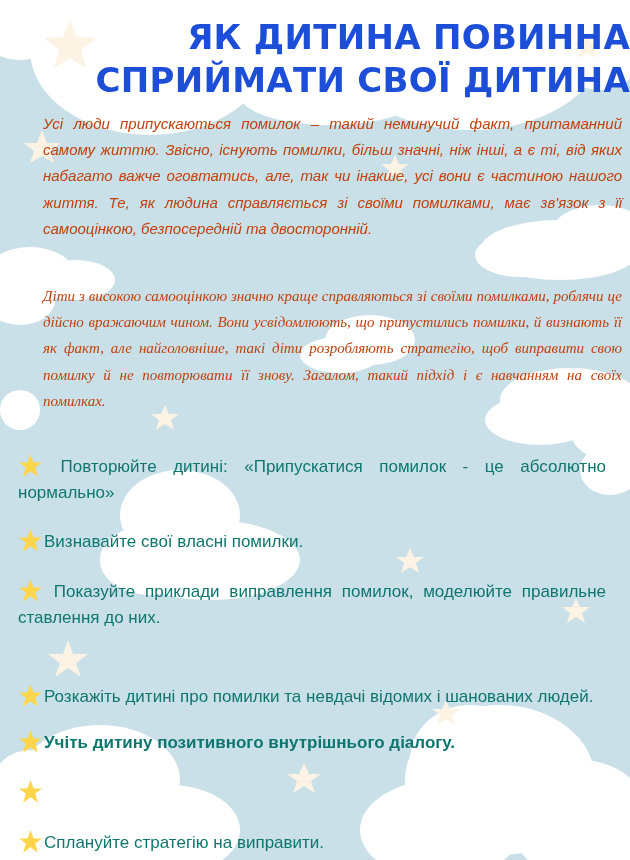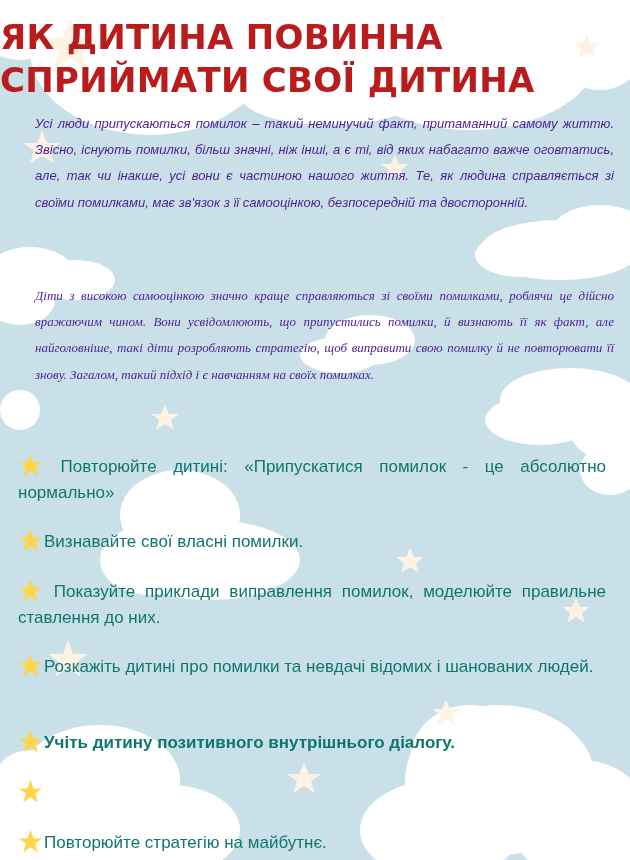--- a/index.html
+++ b/index.html
@@ -5,28 +5,28 @@
     html, body { margin: 0; padding: 0; }
     body {
       width: 630px; height: 860px; overflow: hidden; position: relative;
       background: #c9e0e8;
       font-family: "Liberation Sans", sans-serif;
     }
     .bg { position: absolute; inset: 0; z-index: 0; }
     .content { position: relative; z-index: 1; }
     .title {
       position: absolute; left: 0; top: 16px; width: 630px;
-      text-align: left; color: #b91c1c;
+      text-align: right; color: #1d4ed8;
       font-family: "DejaVu Sans", sans-serif; font-weight: bold;
       font-size: 34px; line-height: 43px; letter-spacing: 0.3px;
     }
     .para {
-      position: absolute; left: 35px; width: 579px;
-      font-style: italic; font-size: 13px; line-height: 26.2px;
-      color: #4c1d95; text-align: justify; text-align-last: left;
+      position: absolute; left: 43px; width: 579px;
+      font-style: italic; font-size: 15px; line-height: 26.2px;
+      color: #c2410c; text-align: justify; text-align-last: left;
     }
     .p1 { top: 111px; }
     .p2 { top: 283px; font-family: Liberation Serif, serif; }
     .item {
       position: absolute; left: 18px; width: 588px;
       font-size: 17px; line-height: 26px; color: #0f766e;
       text-align: justify;
     }
     .item .star {
       display: inline-block; width: 25px; height: 25px;
@@ -127,33 +127,33 @@
   <div class="item last-left" style="top:528px;">
     <svg class="star" viewBox="0 0 24 24">
         <polygon fill="#ffd54a" points="12,1 15,9 23,9 16.5,14 19,22.5 12,17.5 5,22.5 7.5,14 1,9 9,9"></polygon>
       </svg><span>Визнавайте свої власні помилки.</span>
   </div>
   <div class="item last-left" style="top:578px;">
     <svg class="star" viewBox="0 0 24 24">
         <polygon fill="#ffd54a" points="12,1 15,9 23,9 16.5,14 19,22.5 12,17.5 5,22.5 7.5,14 1,9 9,9"></polygon>
       </svg><span> Показуйте приклади виправлення помилок, моделюйте правильне ставлення до них.</span>
   </div>
-  <div class="item last-left" style="top:653px;">
+  <div class="item last-left" style="top:683px;">
     <svg class="star" viewBox="0 0 24 24">
         <polygon fill="#ffd54a" points="12,1 15,9 23,9 16.5,14 19,22.5 12,17.5 5,22.5 7.5,14 1,9 9,9"></polygon>
       </svg><span>Розкажіть дитині про помилки та невдачі відомих і шанованих людей.</span>
   </div>
   <div class="item last-left" style="top:729px;font-weight:bold;">
     <svg class="star" viewBox="0 0 24 24">
         <polygon fill="#ffd54a" points="12,1 15,9 23,9 16.5,14 19,22.5 12,17.5 5,22.5 7.5,14 1,9 9,9"></polygon>
       </svg><span>Учіть дитину позитивного внутрішнього діалогу.</span>
   </div>
   <div class="item last-left" style="top:779px;">
     <svg class="star" viewBox="0 0 24 24">
         <polygon fill="#ffd54a" points="12,1 15,9 23,9 16.5,14 19,22.5 12,17.5 5,22.5 7.5,14 1,9 9,9"></polygon>
       </svg>
   </div>
   <div class="item last-left" style="top:829px;">
     <svg class="star" viewBox="0 0 24 24">
         <polygon fill="#ffd54a" points="12,1 15,9 23,9 16.5,14 19,22.5 12,17.5 5,22.5 7.5,14 1,9 9,9"></polygon>
-      </svg><span>Повторюйте стратегію на майбутнє.</span>
+      </svg><span>Сплануйте стратегію на виправити.</span>
   </div>
 </div>
 
 </body></html>

